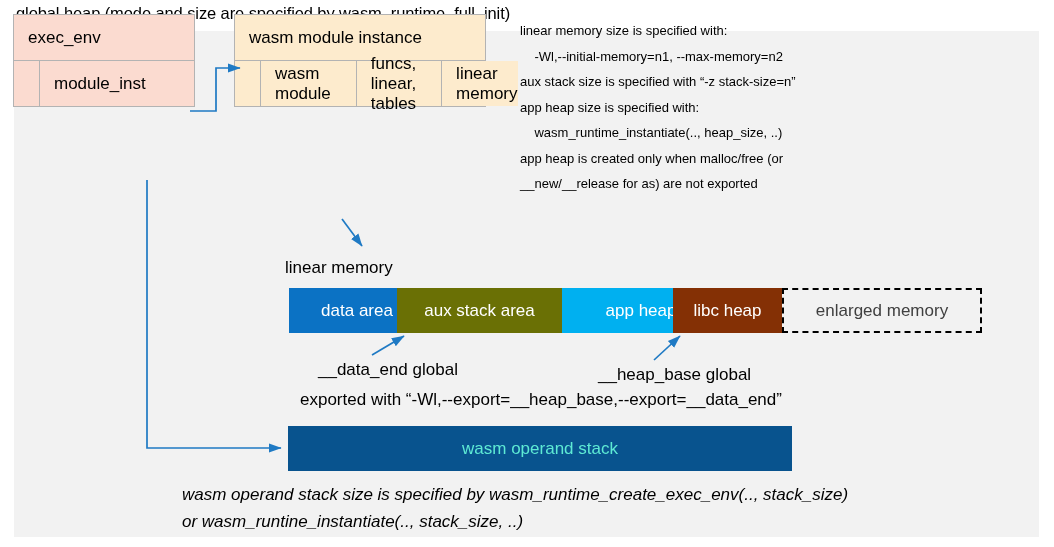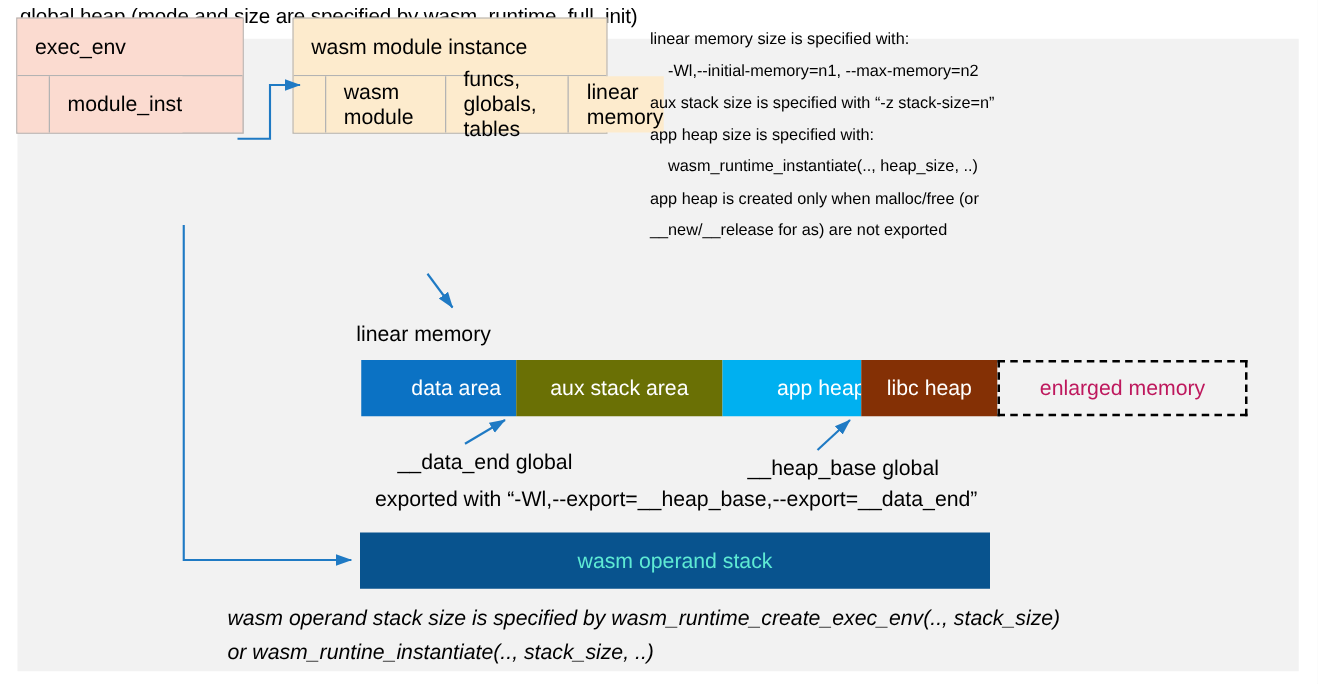--- a/index.html
+++ b/index.html
@@ -197,21 +197,21 @@
     <div class="rows">
       <div class="rowwrap">
         <div class="row">
           <span class="indent"></span>
           <span>wasm module</span>
         </div>
       </div>
       <div class="rowwrap">
         <div class="row">
           <span class="indent"></span>
-          <span>funcs, globals, tables</span>
+          <span>funcs, linear, tables</span>
         </div>
       </div>
       <div class="rowwrap">
         <div class="row">
           <span class="indent"></span>
           <span>linear memory</span>
         </div>
       </div>
     </div>
   </div>
@@ -219,25 +219,25 @@
   <div class="note">linear memory size is specified with:
     -Wl,--initial-memory=n1, --max-memory=n2
 aux stack size is specified with “-z stack-size=n”
 app heap size is specified with:
     wasm_runtime_instantiate(.., heap_size, ..)
 app heap is created only when malloc/free (or
 __new/__release for as) are not exported</div>
 
   <div class="lm-label">linear memory</div>
   <div class="membar">
-    <div class="seg" style="width: 124px; background: rgb(11, 114, 196); padding-left: 28px;">data area</div>
+    <div class="seg" style="width: 108px; background: rgb(11, 114, 196); padding-left: 28px;">data area</div>
     <div class="seg" style="width: 165px; background: rgb(106, 112, 5);">aux stack area</div>
     <div class="seg" style="width: 111px; background: rgb(0, 176, 240); padding-left: 47px;">app heap</div>
     <div class="seg" style="width: 109px; background: rgb(132, 48, 5);">libc heap</div>
-    <div class="seg enlarged" style="width: 200px; color: #be185d;">enlarged memory</div>
+    <div class="seg enlarged" style="width: 200px; color: #404040;">enlarged memory</div>
   </div>
 
   <div class="cap" id="cap-data-end">__data_end global</div>
   <div class="cap" id="cap-heap-base">__heap_base global</div>
   <div class="cap" id="cap-exported">exported with “-Wl,--export=__heap_base,--export=__data_end”</div>
 
   <div id="operand-stack" style="background: rgb(8, 83, 142);">
     <span>wasm operand stack</span>
   </div>
   <div class="cap" id="cap-bottom">wasm operand stack size is specified by wasm_runtime_create_exec_env(.., stack_size)

